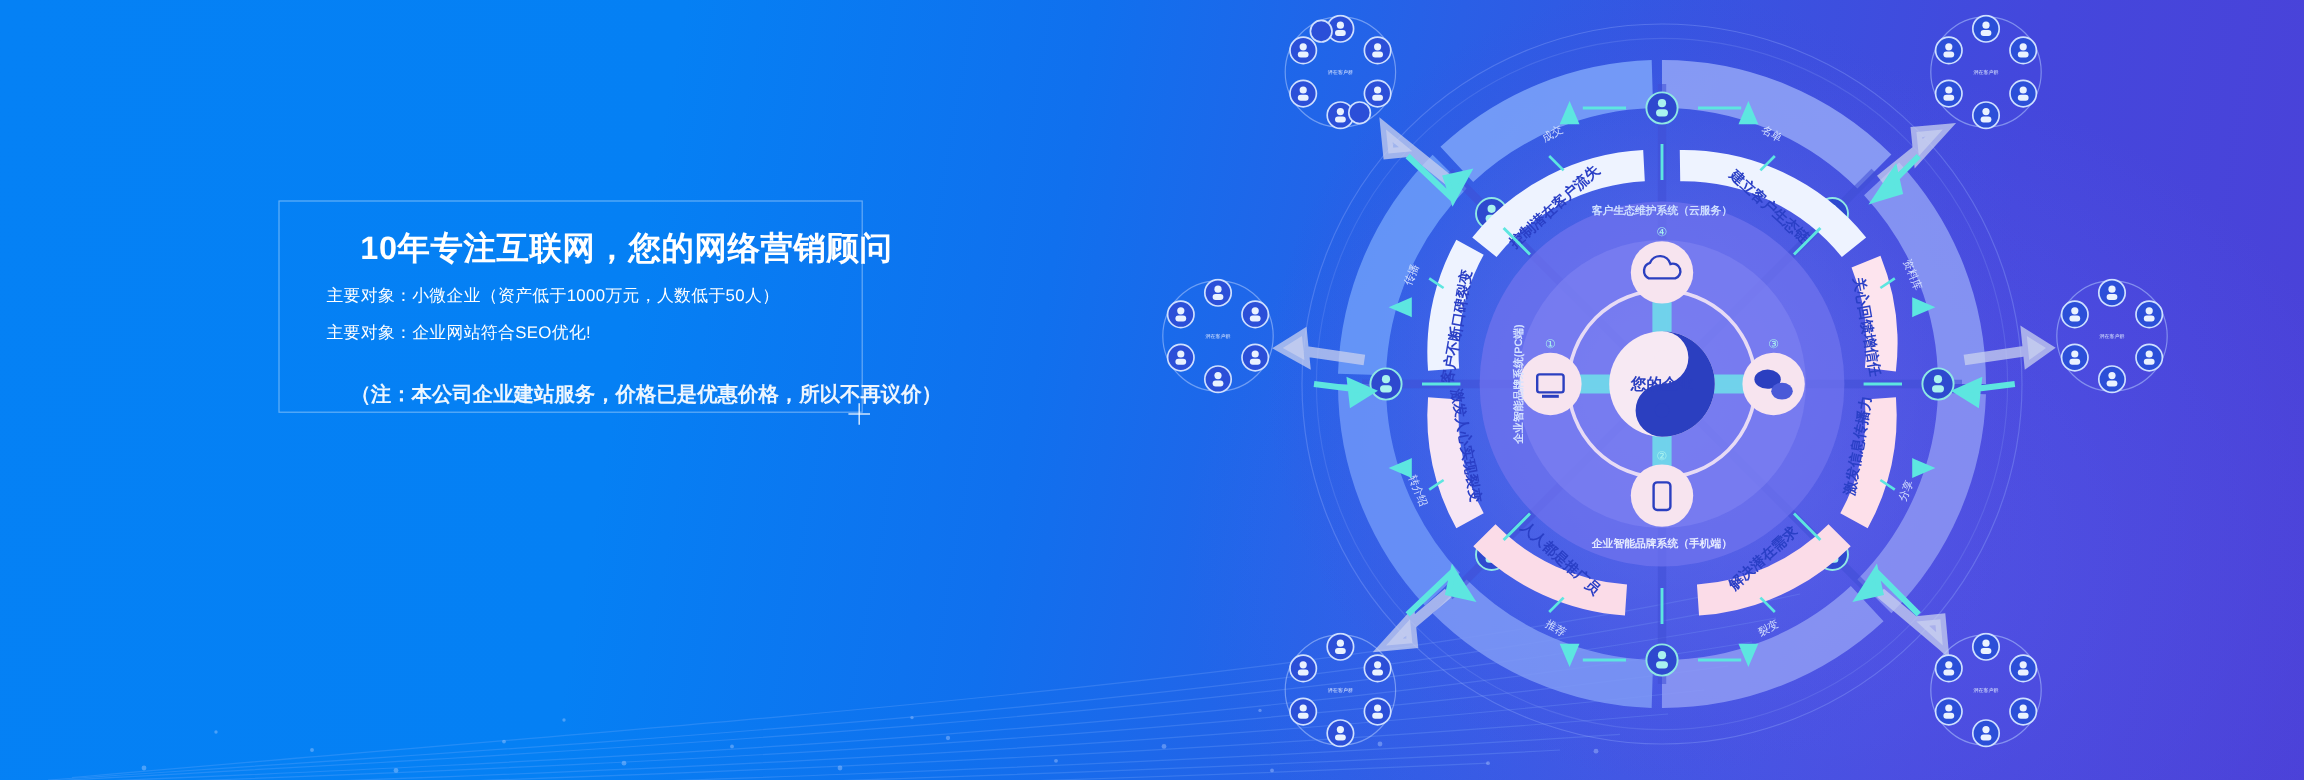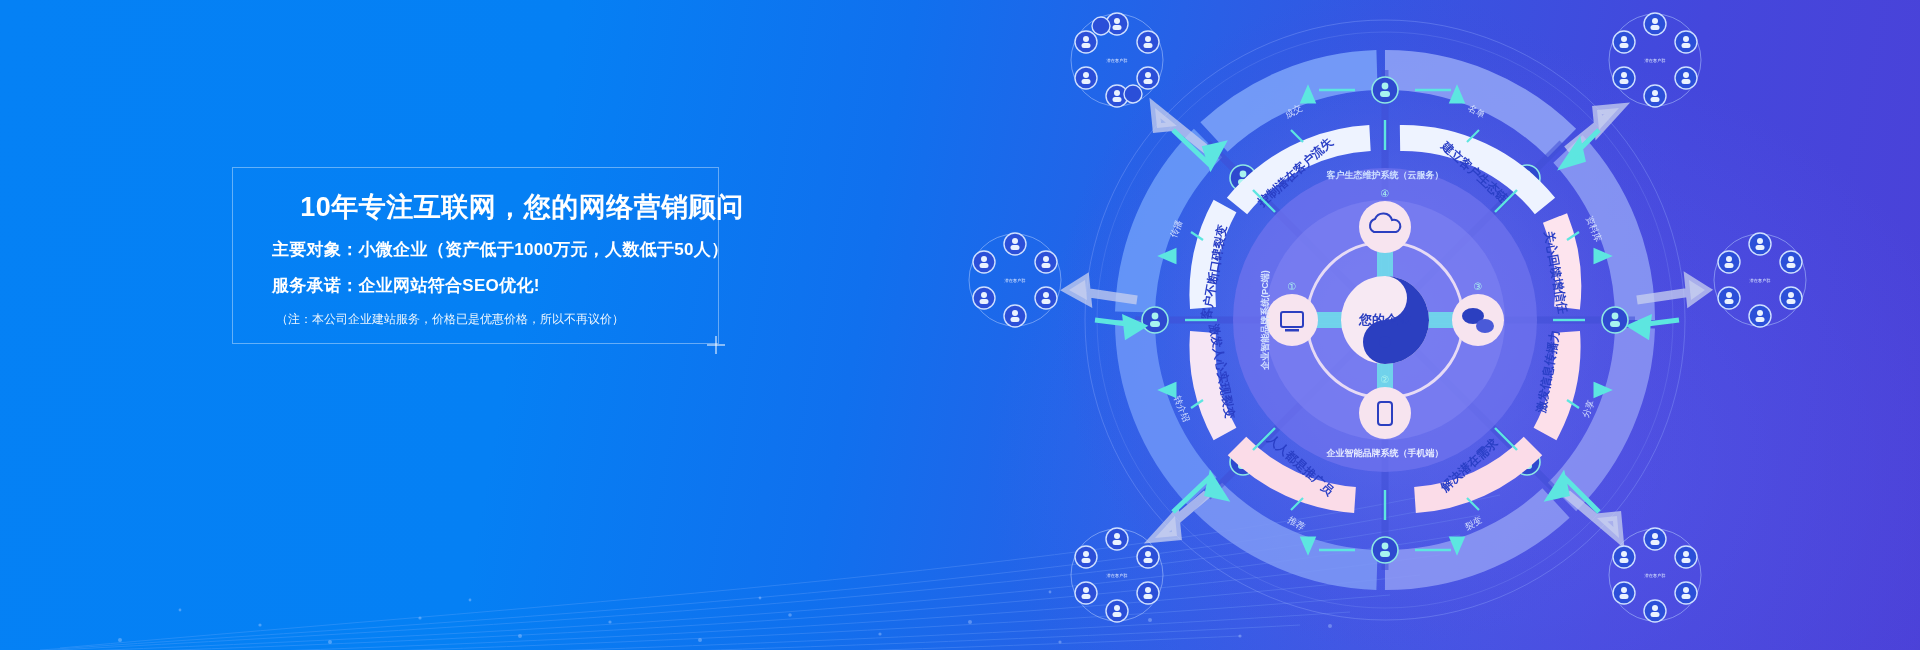--- a/index.html
+++ b/index.html
@@ -31,25 +31,25 @@
     box-sizing:border-box;
   }
   .tb-inner{position:absolute;left:252px;top:167px;width:520px;}
   h1.headline{
     margin:0;padding:24px 0 0 20px;
     font-size:27px;line-height:1.25;font-weight:700;color:#ffffff;
     letter-spacing:.5px;white-space:nowrap;text-align:center;
   }
   .sub{
     margin:0;padding:13px 0 0 20px;
-    font-size:17px;font-weight:700;color:#ffffff;white-space:nowrap;letter-spacing:.3px;
+    font-size:14px;font-weight:400;color:#ffffff;white-space:nowrap;letter-spacing:.3px;
   }
   .note{
-    margin:0;padding:14px 0 0 24px;
-    font-size:12px;font-weight:400;color:rgba(255,255,255,.93);white-space:nowrap;
+    margin:16px;padding:14px 0 0 24px;
+    font-size:17px;font-weight:700;color:rgba(255,255,255,.93);white-space:nowrap;
   }
   .corner-plus{position:absolute;left:706px;top:335px;width:20px;height:20px;pointer-events:none;}
 
   
   .wheel-wrap{position:absolute;left:855px;top:-10px;width:1065px;height:660px;}
   .satellite-label{font-size:4.2px;fill:#dfe9ff;font-family:"Liberation Sans",sans-serif;}
 </style>
 </head>
 <body>
 
@@ -96,21 +96,21 @@
 
   <div class="textbox"></div>
   <svg class="corner-plus" viewBox="0 0 20 20">
     <line x1="10" y1="1" x2="10" y2="19" stroke="#ffffff" stroke-width="1.2" opacity=".85"></line>
     <line x1="1" y1="10" x2="19" y2="10" stroke="#ffffff" stroke-width="1.2" opacity=".85"></line>
   </svg>
 
   <div class="tb-inner">
     <h1 class="headline">10年专注互联网，您的网络营销顾问</h1>
     <p class="sub">主要对象：小微企业（资产低于1000万元，人数低于50人）</p>
-    <p class="sub">服务承诺：企业网站符合SEO优化!</p>
+    <p class="sub">主要对象：企业网站符合SEO优化!</p>
     <p class="note">（注：本公司企业建站服务，价格已是优惠价格，所以不再议价）</p>
   </div>
 
   <div class="wheel-wrap">
   <svg viewBox="0 0 1065 660" width="1065" height="660">
     <defs>
       <radialGradient id="haze" cx="50%" cy="50%" r="50%">
         <stop offset="0%" stop-color="#7f86f2" stop-opacity=".55"></stop>
         <stop offset="70%" stop-color="#5a5fe0" stop-opacity=".18"></stop>
         <stop offset="100%" stop-color="#4b41d8" stop-opacity="0"></stop>

